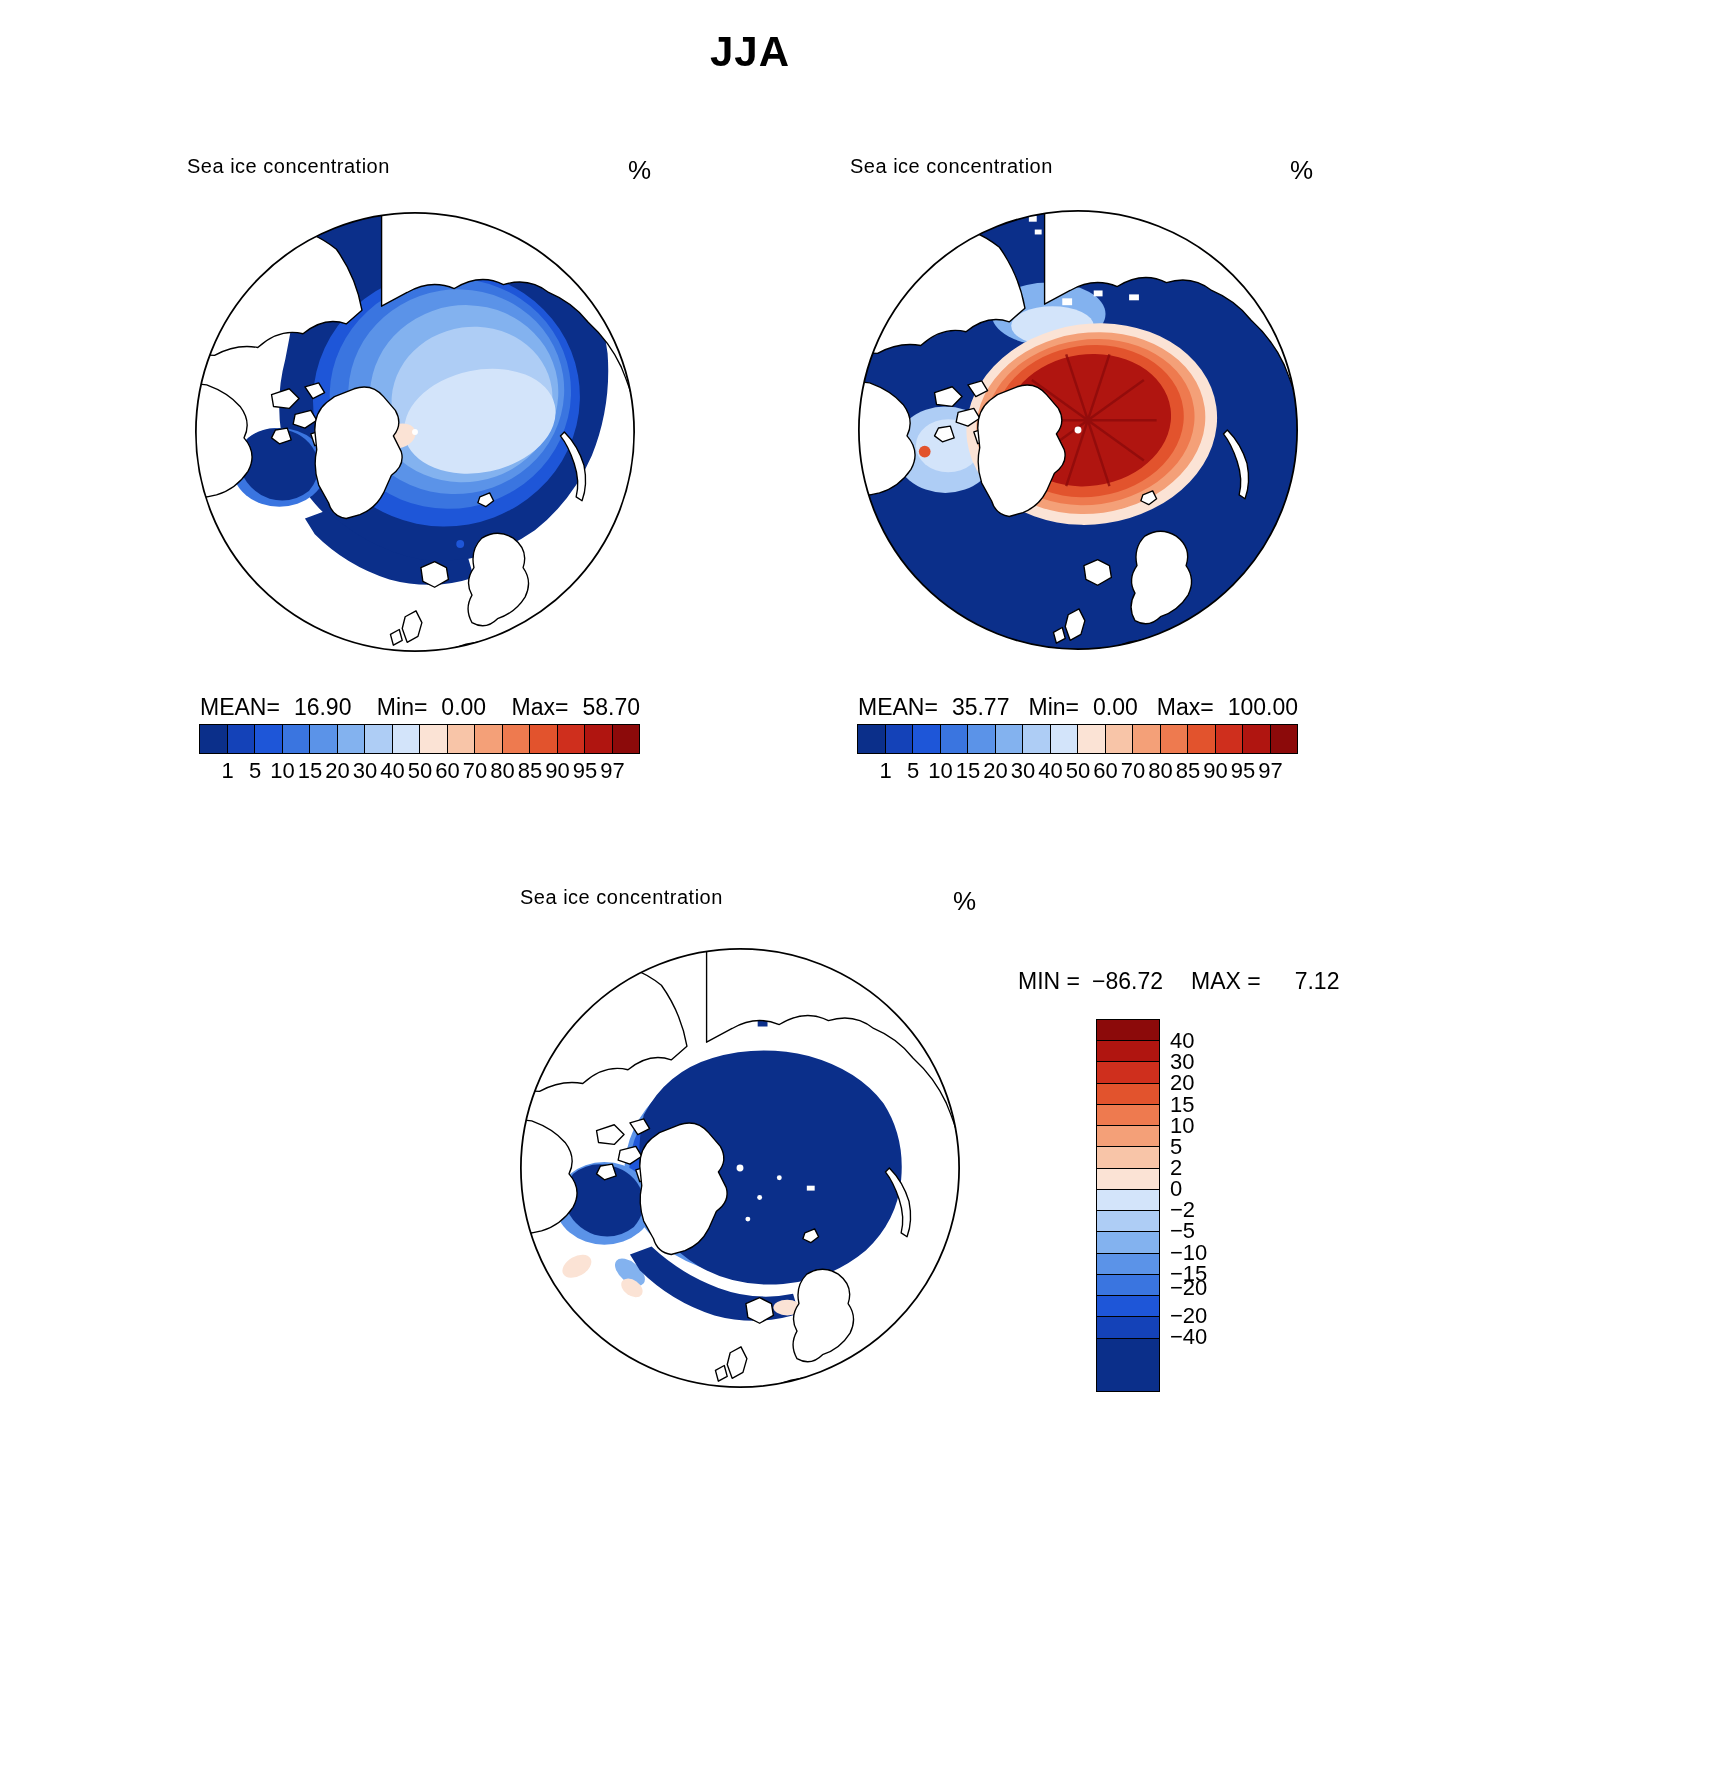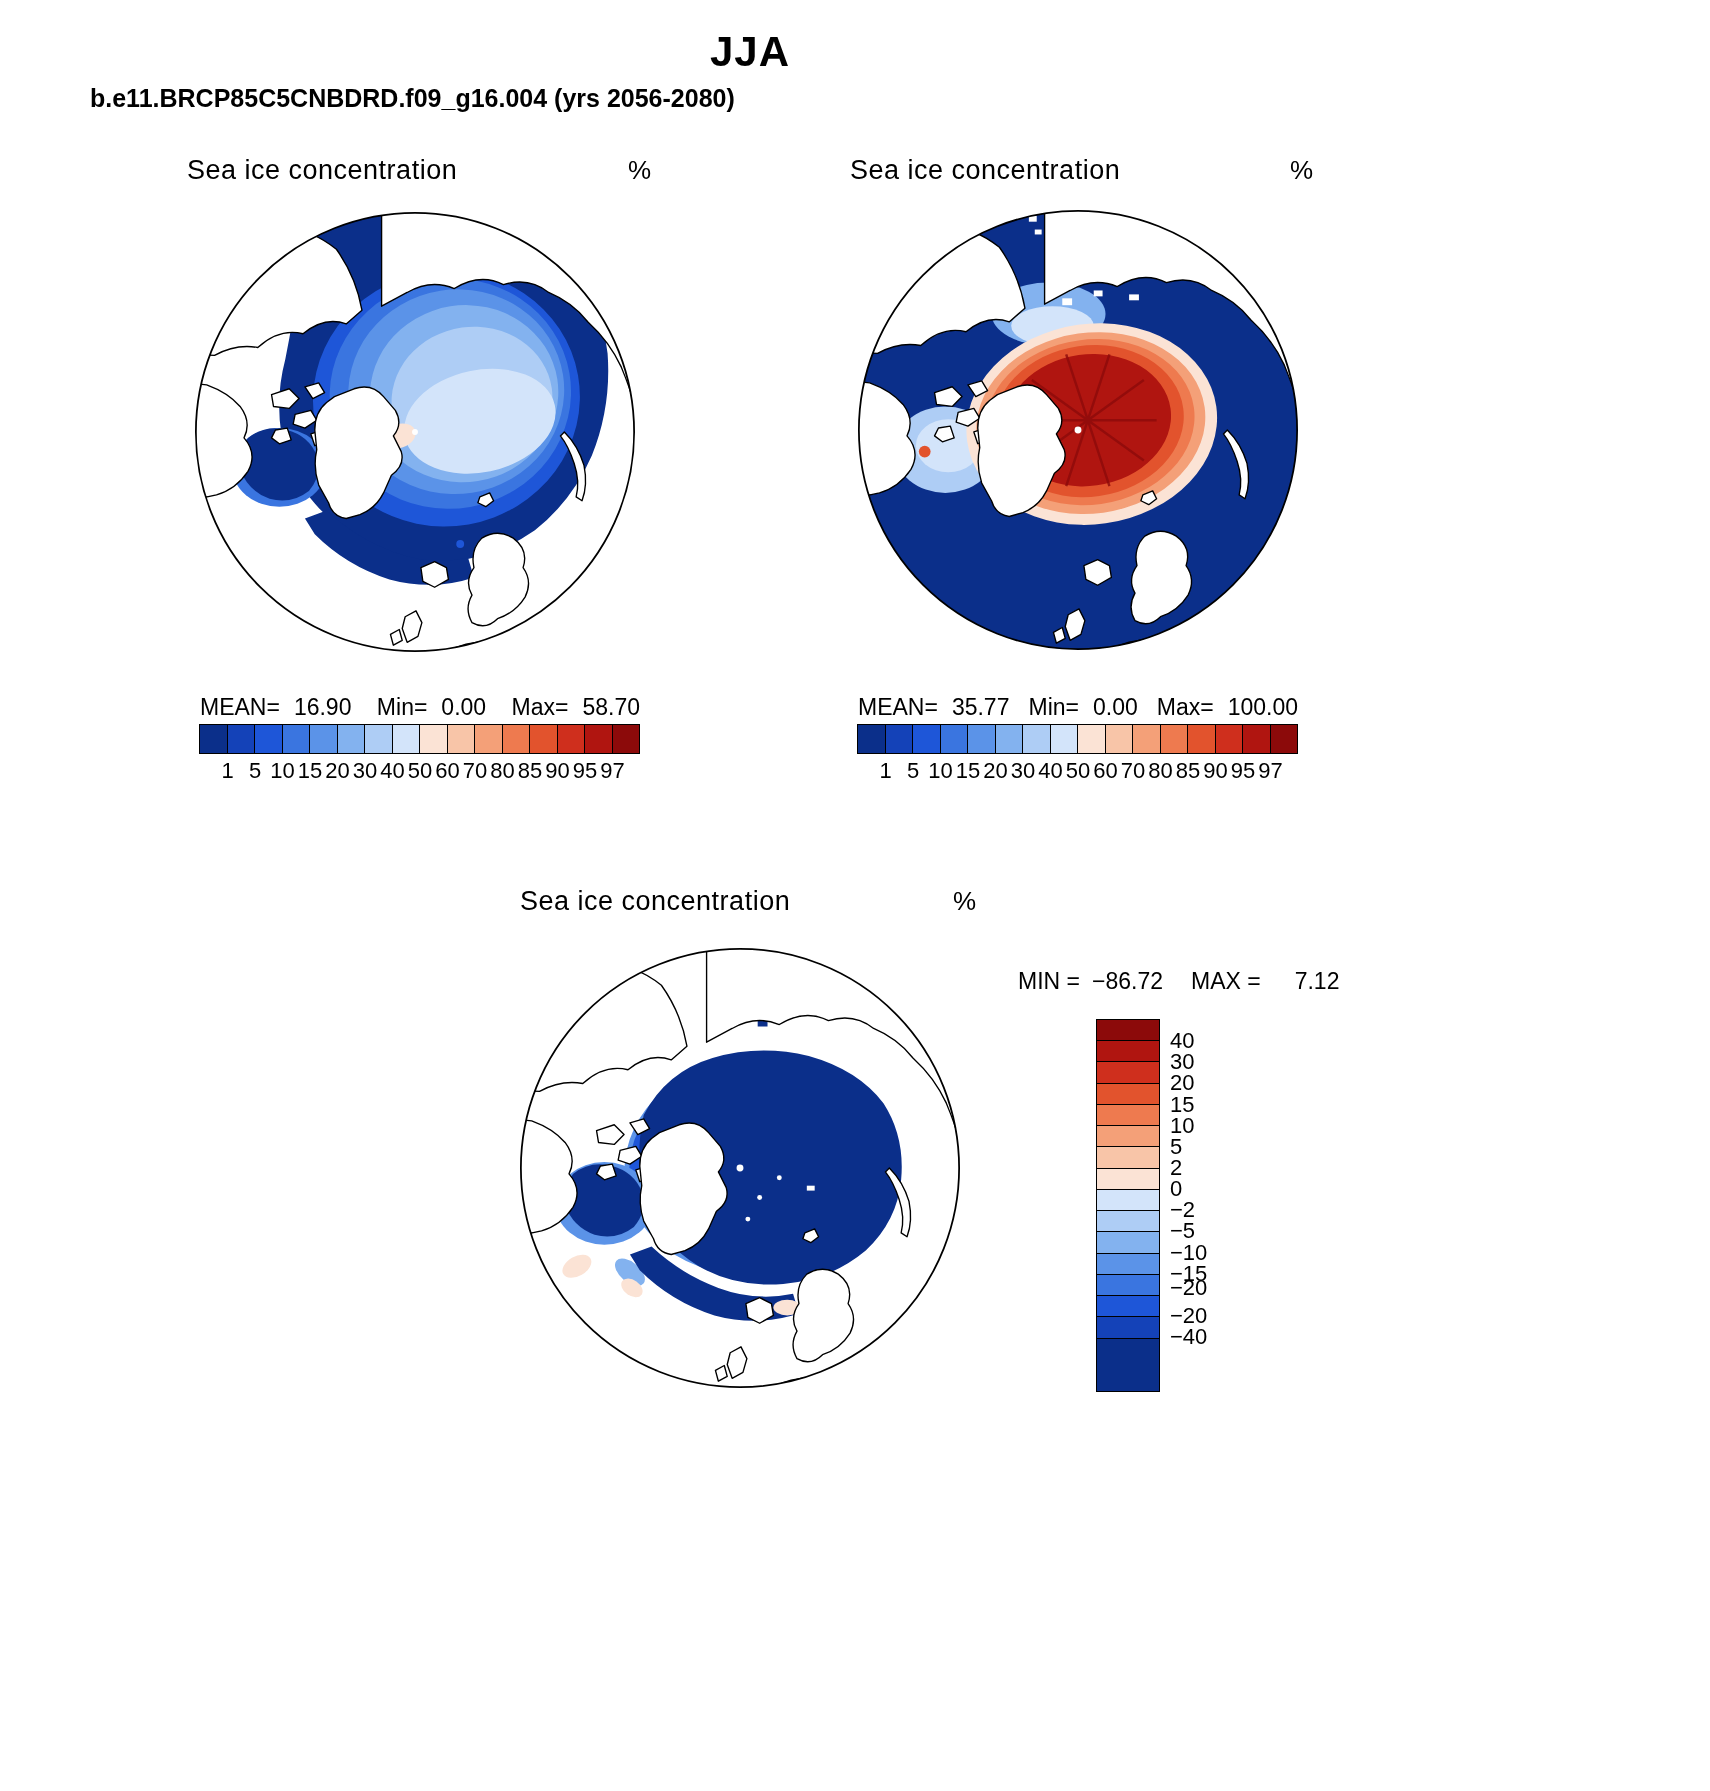--- a/index.html
+++ b/index.html
@@ -1,21 +1,21 @@
 <!DOCTYPE html>
 <html><head>
 <meta charset="utf-8">
 <style>
   html,body{margin:0;padding:0;background:#fff;}
   .canvas{position:relative;width:1710px;height:1791px;background:#fff;overflow:hidden;
           font-family:"Liberation Sans", sans-serif;color:#000;}
   .abs{position:absolute;}
   .page-title{left:0;top:28px;width:1500px;text-align:center;font-size:42px;font-weight:bold;letter-spacing:1px;}
   .subtitle{font-size:25px;font-weight:bold;white-space:nowrap;}
-  .fieldlabel{font-size:27px;letter-spacing:0.5px;white-space:nowrap;}
+  .fieldlabel{font-size:20px;letter-spacing:0.5px;white-space:nowrap;}
   .units{font-size:26px;}
   .stats{display:flex;justify-content:space-between;font-size:23px;white-space:nowrap;}
   .stats .pair{display:flex;gap:14px;}
   .hbar{display:flex;height:30px;}
   .cb-cell{flex:1;border:1px solid #000;margin-left:-1px;}
   .hticks{height:26px;font-size:22px;}
   .hticks span{position:absolute;top:0;transform:translateX(-50%);}
   .midtitle{left:0;top:814px;width:1500px;text-align:center;font-size:25px;font-weight:bold;}
   .diffstats{display:flex;font-size:23px;gap:12px;white-space:nowrap;}
   .diffstats .maxlab{margin-left:16px;}
@@ -52,21 +52,20 @@
         <path d="M 205 436 L 214 431 L 217 442 L 208 447 Z"></path>
         <path d="M 298 338 Q 314 328 330 338 Q 346 350 340 368 Q 350 382 342 398 Q 332 414 314 420 Q 302 432 288 424 Q 280 410 288 396 Q 280 382 290 368 Q 286 350 298 338 Z"></path>
         <path d="M 238 474 Q 258 452 282 446 Q 306 440 330 444 Q 352 436 372 422 Q 360 446 332 458 Q 300 470 270 472 Z"></path>
         <path d="M 382 230 Q 396 244 402 264 Q 406 284 400 300 L 394 296 Q 398 280 392 262 Q 386 244 378 234 Z"></path>
         <path d="M 296 296 L 306 292 L 310 300 L 302 306 L 294 302 Z"></path>
       </g>
     </defs>
   </svg>
 
   <div class="abs page-title">JJA</div>
-  <div class="abs subtitle" style="left:90px;top:84px;">b.e11.BRCP85C5CNBDRD.f09_g16.004 (yrs 2056-2080)</div>
 
   <div class="abs fieldlabel" style="left:187px;top:155px;">Sea ice concentration</div>
   <div class="abs units" style="left:628px;top:155px;">%</div>
   <div class="abs fieldlabel" style="left:850px;top:155px;">Sea ice concentration</div>
   <div class="abs units" style="left:1290px;top:155px;">%</div>
 
   <svg class="map" style="left:189px;top:206px;" width="452" height="452" viewBox="0 0 460 460">
     <circle cx="230" cy="230" r="223" fill="#ffffff"></circle>
     <g clip-path="url(#mapclip)">
       <g>

